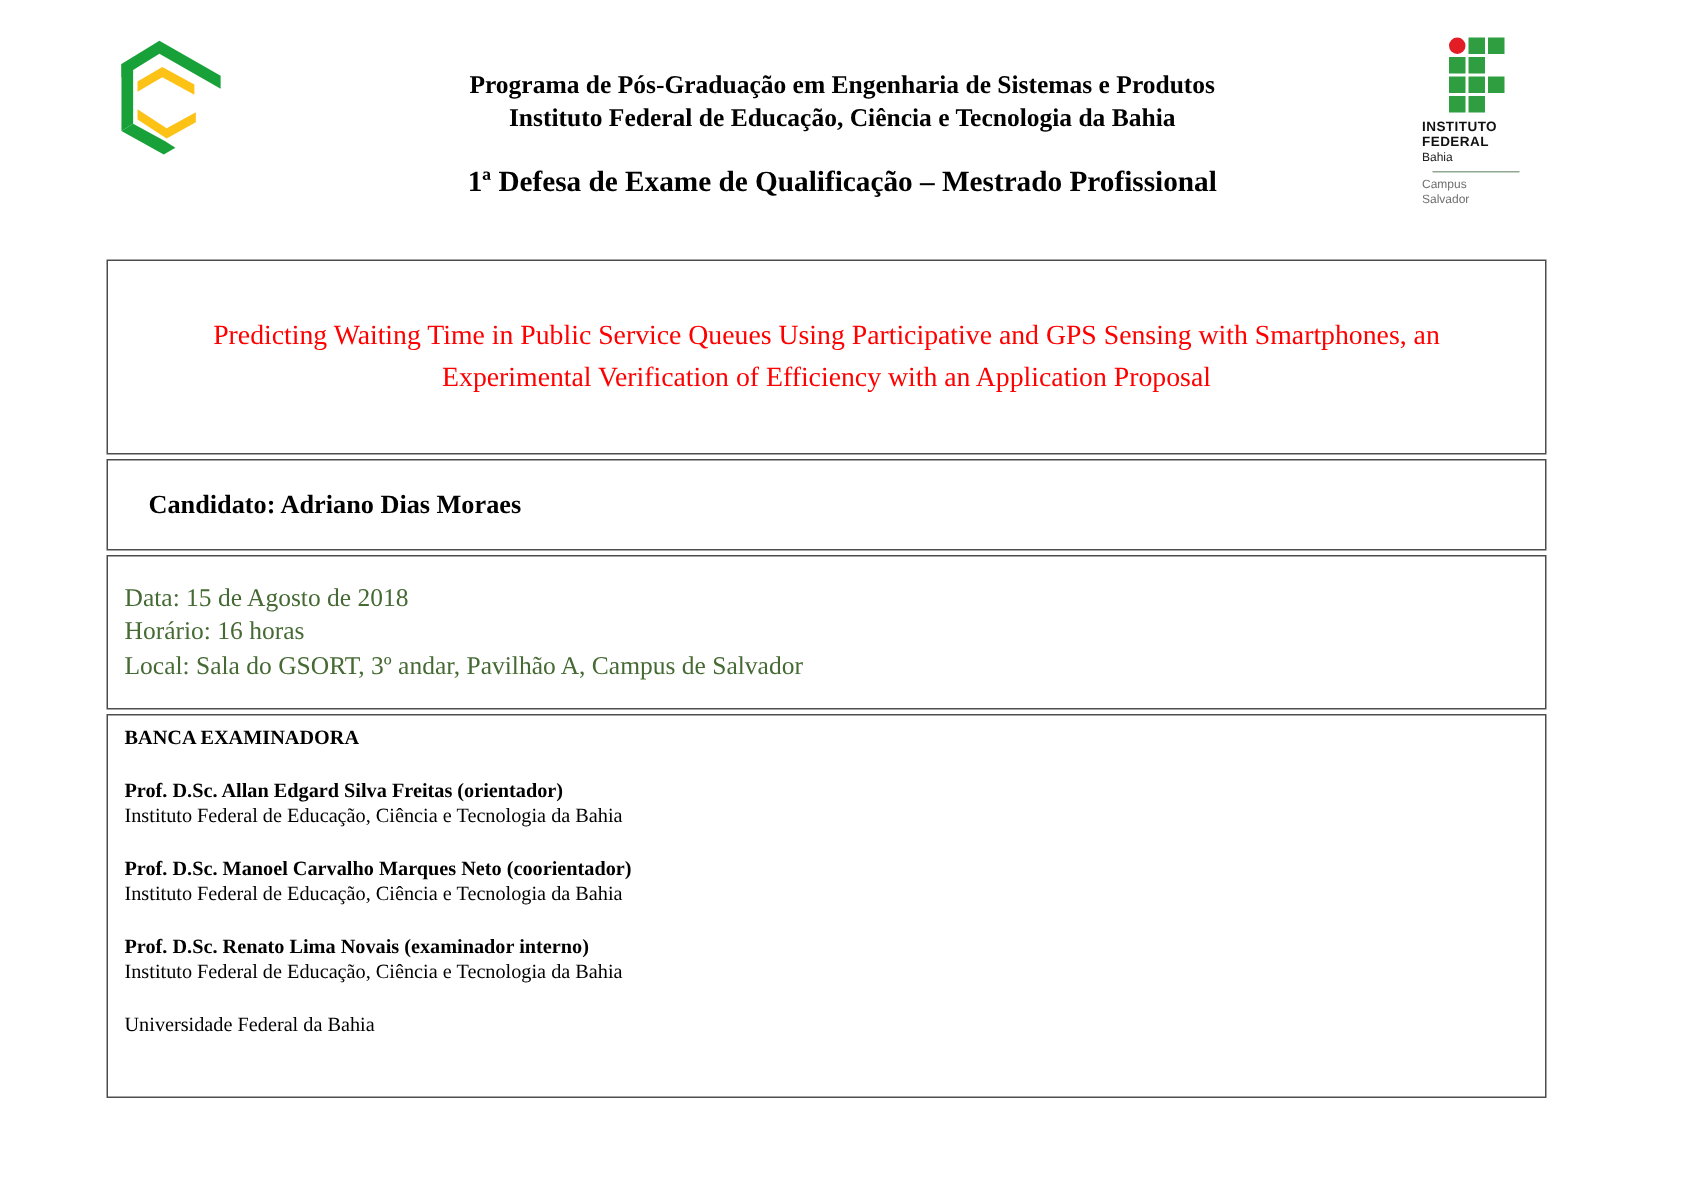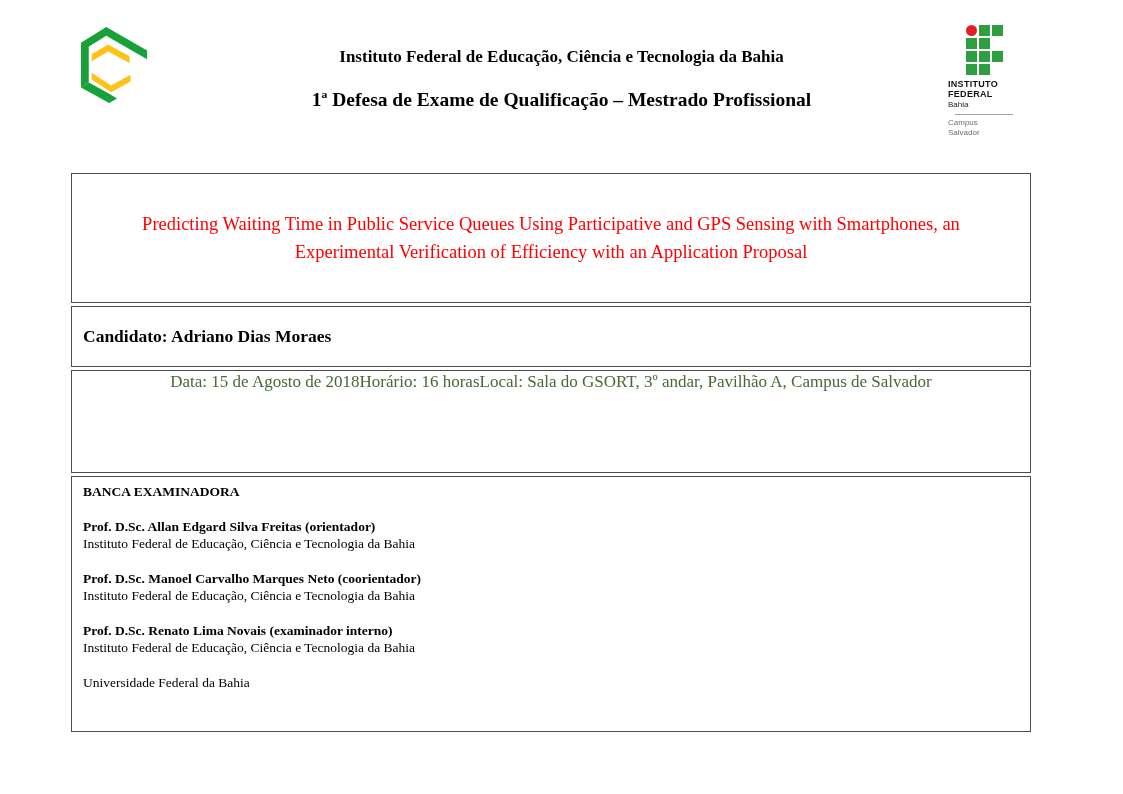--- a/index.html
+++ b/index.html
@@ -35,23 +35,23 @@
 
   
   .board { position: absolute; left: 71px; top: 173px; width: 960px; }
   .row { box-sizing: border-box; border: 1px solid var(--border); background: #fff; margin-bottom: 3px; }
 
   .row-title { height: 130px; display: flex; align-items: center; justify-content: center; padding: 0 58px; }
   .thesis-title { margin: 0; text-align: center; color: var(--title-red);
                   font-size: 18.5px; line-height: 28px; }
 
   .row-candidate { height: 61px; display: flex; align-items: center; padding: 0 11px; }
-  .candidate { margin: 0; font-weight: bold; font-size: 17.5px; }
+  .candidate { margin: 16px; font-weight: bold; font-size: 17.5px; }
 
-  .row-schedule { height: 103px; display: flex; flex-direction: row; justify-content: center;
+  .row-schedule { height: 103px; display: flex; flex-direction: column; justify-content: center;
                   padding: 0 11px; color: var(--data-green); }
   .row-schedule p { margin: 0; font-size: 17px; line-height: 22.5px; }
 
   .row-committee { height: 256px; padding: 6px 11px 0 11px; }
   .committee-heading { margin: 0; font-weight: bold; font-size: 13.5px; line-height: 17px; }
   .member { margin-top: 18px; }
   .member .m-name { margin: 0; font-weight: bold; font-size: 13.5px; line-height: 17px; }
   .member .m-aff  { margin: 0; font-size: 13.5px; line-height: 17px; }
 </style>
 </head>
@@ -63,20 +63,21 @@
 
     <svg class="logo-left" viewBox="0 0 72 80" xmlns="http://www.w3.org/2000/svg" aria-hidden="true">
       <polygon fill="var(--logo-green)" points="1,16 27,0 69,24 69,33 27,9 1,25"></polygon>
       <polygon fill="var(--logo-green)" points="1,16 9,20 9,57 1,62"></polygon>
       <polygon fill="var(--logo-green)" points="1,62 30,78 38,73.5 31,69 9,57"></polygon>
       <polygon fill="var(--logo-yellow)" points="12,28 29,18 51,30 51,37 29,25 12,35"></polygon>
       <polygon fill="var(--logo-yellow)" points="12,47 32,60 52,49 52,56 32,67 12,54"></polygon>
     </svg>
 
     <div class="masthead-text">
+      <div class="mast-line">Programa de Pós-Graduação em Engenharia de Sistemas e Produtos</div>
       <div class="mast-line">Instituto Federal de Educação, Ciência e Tecnologia da Bahia</div>
       <div class="mast-subtitle">1ª Defesa de Exame de Qualificação – Mestrado Profissional</div>
     </div>
 
     <div class="ifba">
       <div class="if-grid">
         <span class="if-dot" style="grid-area:1/1"></span>
         <span class="if-sq" style="grid-area:1/2"></span>
         <span class="if-sq" style="grid-area:1/3"></span>
         <span class="if-sq" style="grid-area:2/1"></span>

